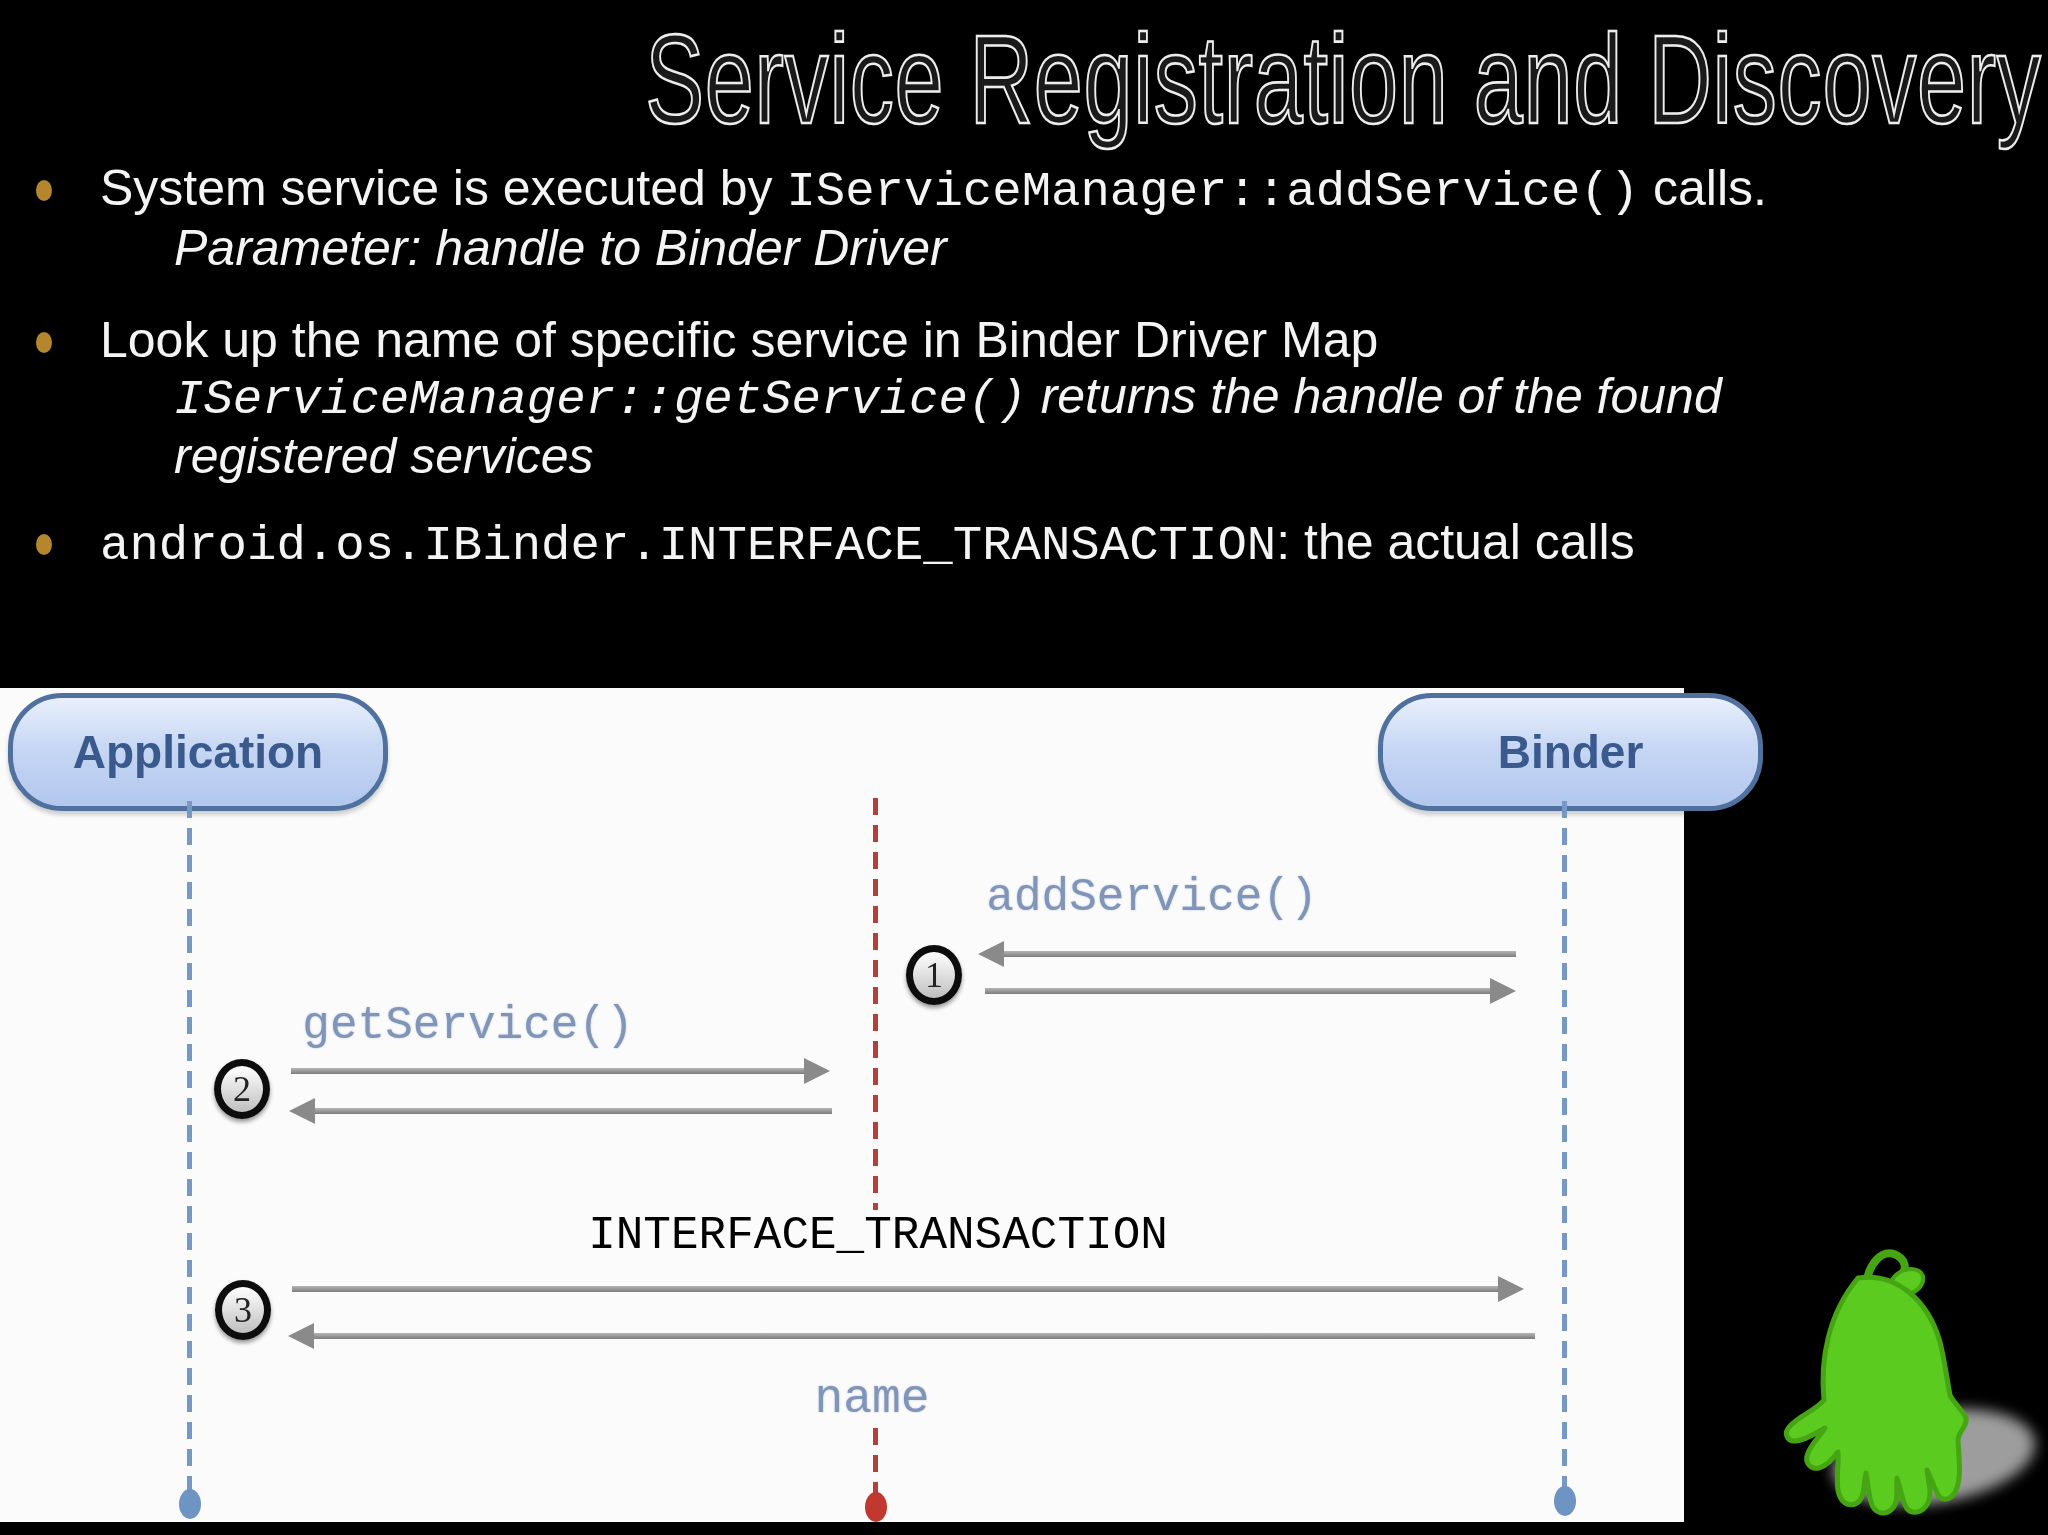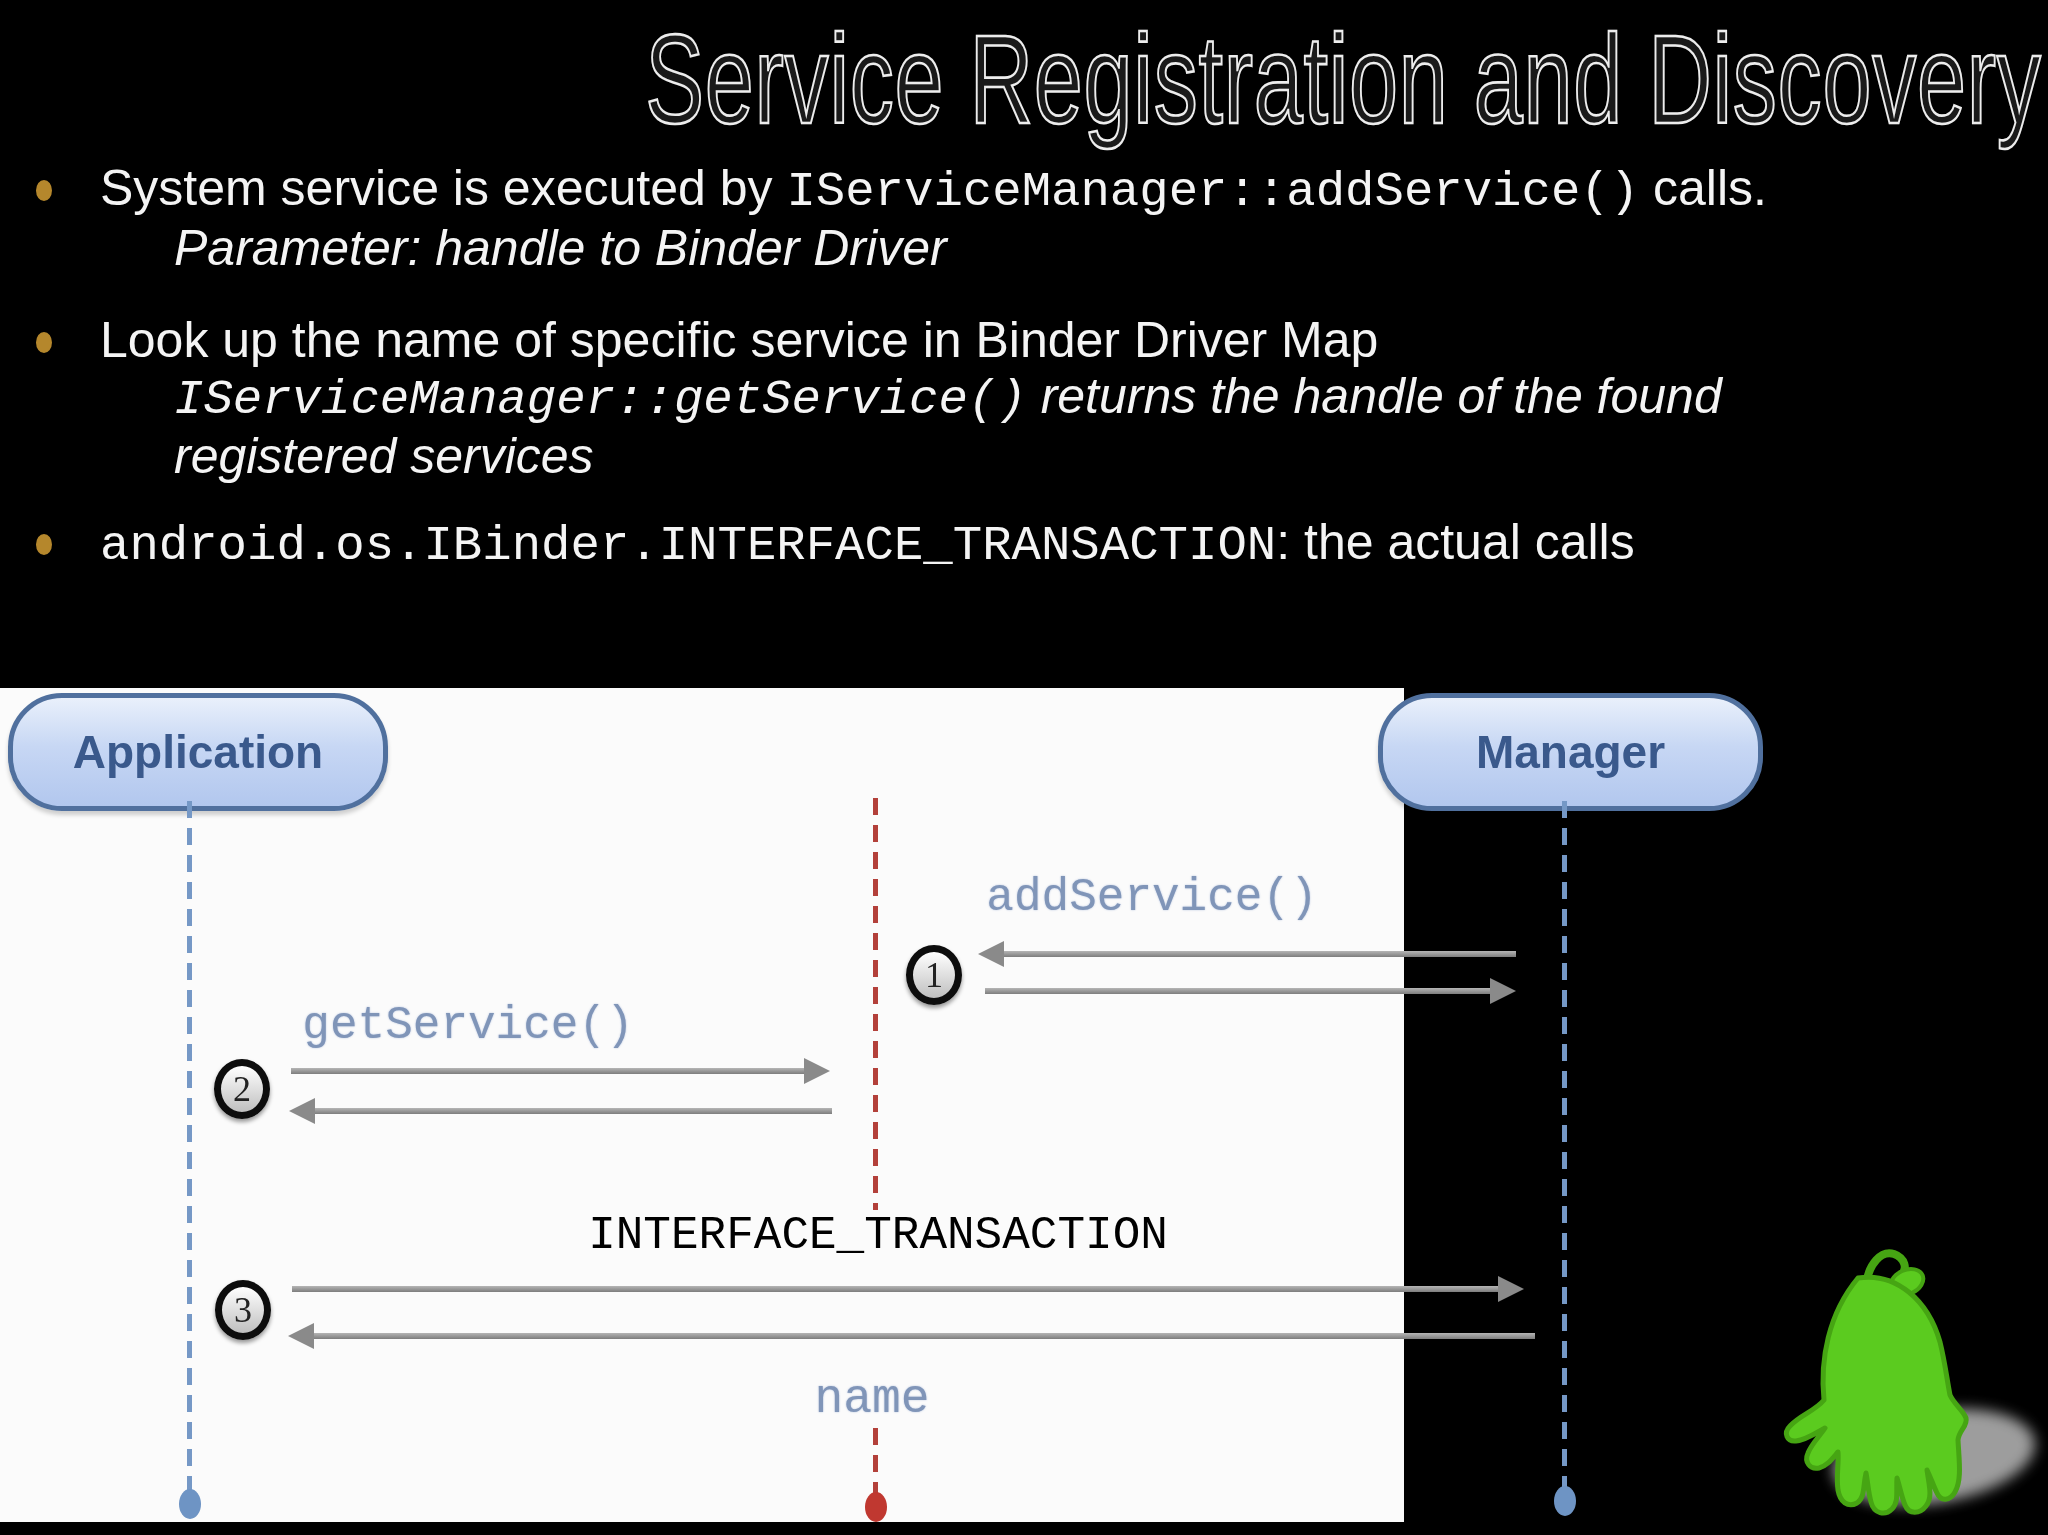--- a/index.html
+++ b/index.html
@@ -18,21 +18,21 @@
   
   .bullet-dot{position:absolute;left:36px;width:16px;height:21px;border-radius:50%;background:#b5872c;}
   .dot-1{top:180px}.dot-2{top:332px}.dot-3{top:534px}
   .bullet{position:absolute;left:100px;width:1830px;color:#f4f4f4;font-size:50px;line-height:56px;}
   .bullet .line{white-space:nowrap;}
   .bullet .ind{margin-left:74px;font-style:italic;}
   .b1{top:160px}.b2{top:312px}.b3{top:514px}
   .mono{font-family:"Liberation Mono",monospace;font-size:0.98em;}
 
   
-  .panel{position:absolute;left:0;top:688px;width:1404px;height:834px;background:#fbfbfb;}
+  .panel{position:absolute;left:0;top:688px;width:1684px;height:834px;background:#fbfbfb;}
 
   .actor{position:absolute;display:flex;align-items:center;justify-content:center;
          font-weight:bold;font-size:46px;box-shadow:0 4px 4px rgba(0,0,0,.18);}
   .actor.blue{background:linear-gradient(180deg,#e9f0fb 0%,#c7d7f4 45%,#b2c7ee 100%);
               border:5px solid #50709e;color:#3a598c;border-radius:54px;}
   .actor.red{background:linear-gradient(180deg,#f9d8d8 0%,#f2b6b6 55%,#eda6a6 100%);
              border:5px solid #a3484e;color:#973b42;border-radius:50px;}
   .actor-app{left:8px;top:5px;width:370px;height:108px;}
   .actor-sm{left:650px;top:9px;width:453px;height:100px;}
   .actor-svc{left:1378px;top:5px;width:375px;height:108px;}
@@ -122,21 +122,21 @@
       <span class="mono">android.os.IBinder.INTERFACE_TRANSACTION</span><span>: the actual calls</span>
     </div>
   </div>
 
   <div class="panel">
 
     <div class="actor blue actor-app">
       <span>Application</span>
     </div>
     <div class="actor blue actor-svc">
-      <span>Manager</span>
+      <span>Binder</span>
     </div>
 
     <div class="lifeline blue ll-app"></div>
     <div class="lifeline red ll-sm-a"></div>
     <div class="lifeline red ll-sm-b"></div>
     <div class="lifeline blue ll-svc"></div>
 
     <div class="end-dot blue ed-app"></div>
     <div class="end-dot red ed-sm"></div>
     <div class="end-dot blue ed-svc"></div>

